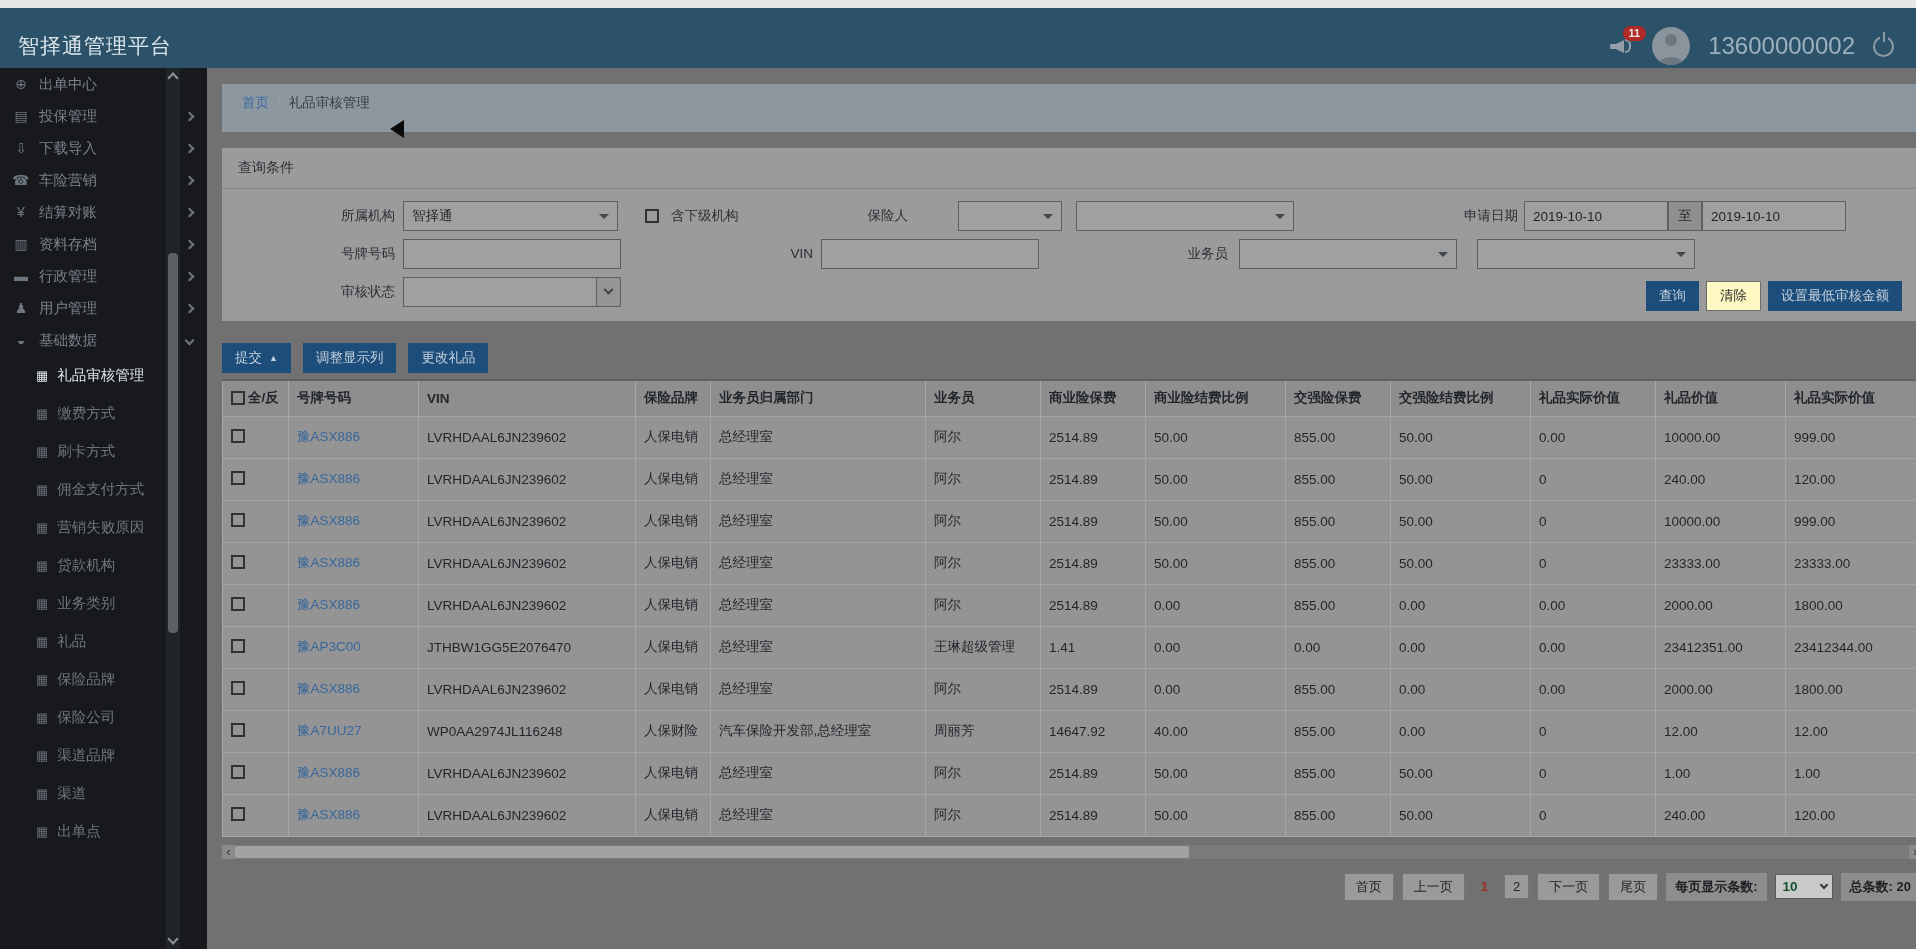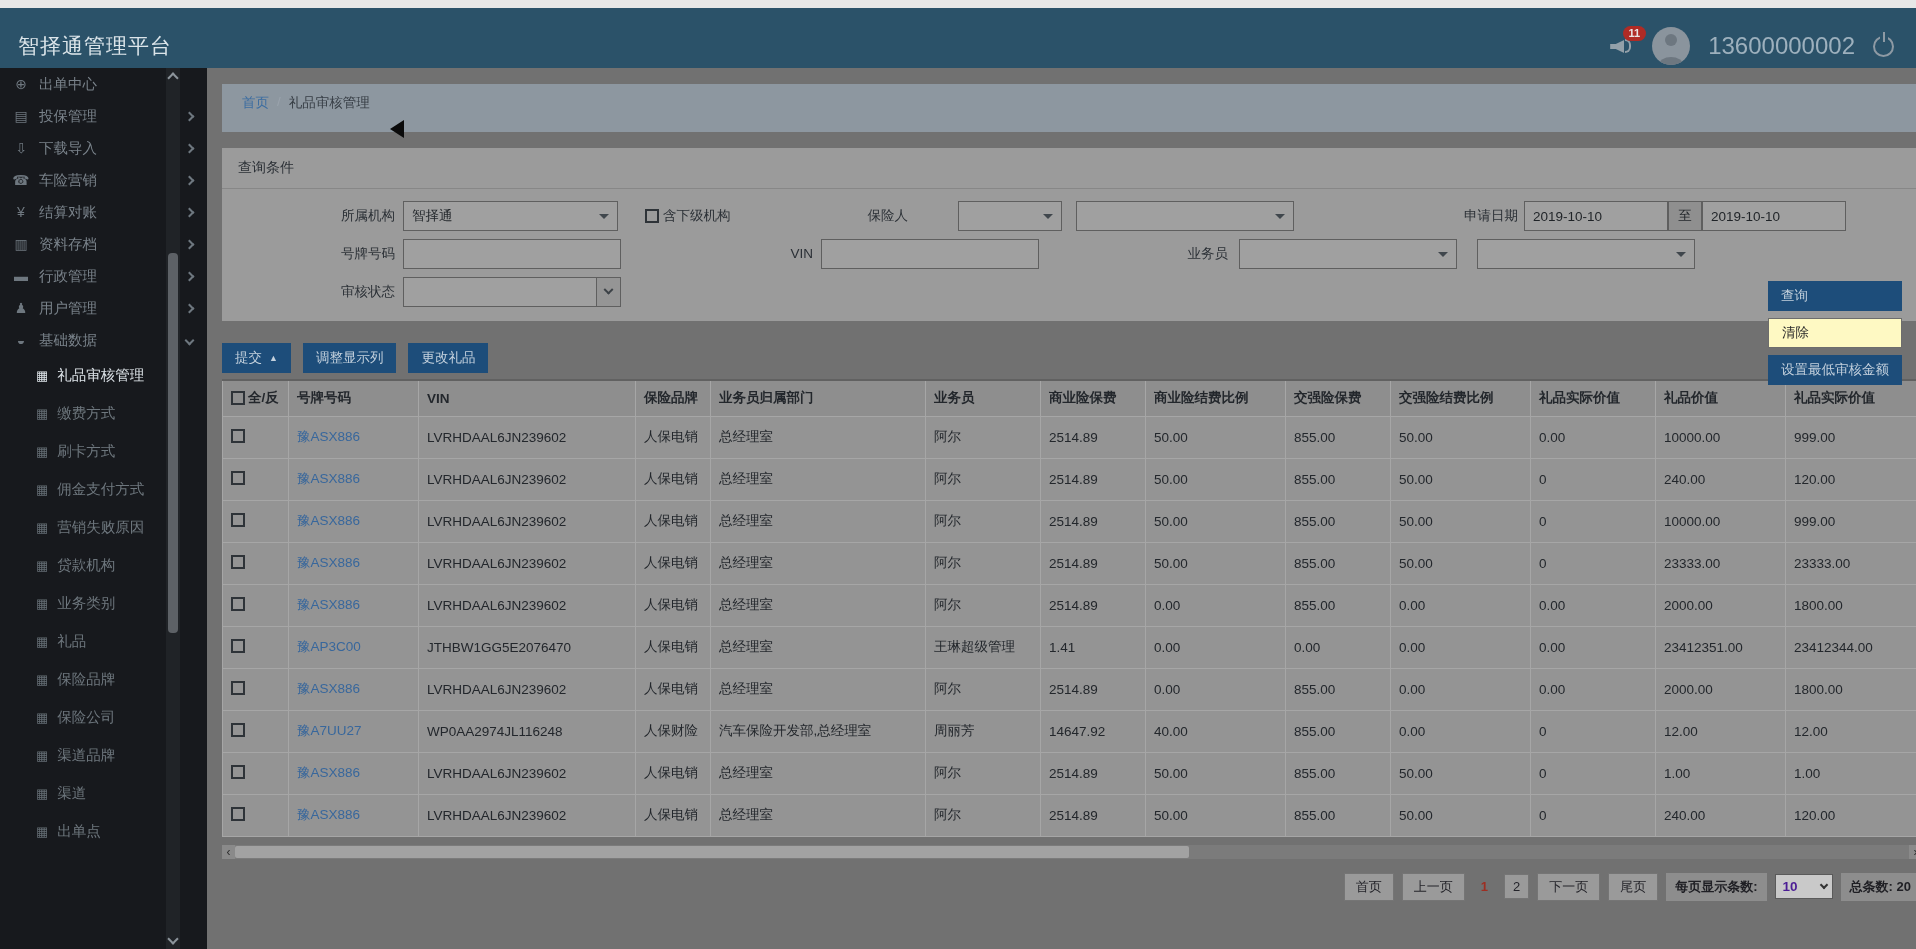--- a/index.html
+++ b/index.html
@@ -65,22 +65,22 @@
   .field { position:absolute; top:0; height:30px; background:#a0a0a0; border:1px solid #5f5f5f; }
   .sel { display:flex; align-items:center; padding:0 24px 0 8px; color:#23272b; cursor:pointer; }
   .sel::after { content:''; position:absolute; right:8px; top:12px; border:5px solid transparent; border-top-color:#40474d; }
   .txt { padding:8px 8px; display:flex; align-items:center; color:#1f2327; }
   .to-box { background:#8f8f8f; display:flex; align-items:center; justify-content:center; color:#23272b; }
   .native-sel { cursor:pointer; }
   .native-btn { position:absolute; right:0; top:0; width:24px; height:28px; background:#959595;
                 border-left:1px solid #5f5f5f; display:flex; align-items:center; justify-content:center; }
   .native-btn .chevd { width:7px; height:7px; border:solid #3c4247; border-width:0 2px 2px 0; transform:rotate(45deg) translate(-2px,-2px); }
   .checkbox { width:14px; height:14px; border:2px solid #2e3338; display:inline-block; background:transparent; cursor:pointer; flex:none; }
-  .cb-group { position:absolute; display:flex; align-items:center; gap:4px; height:30px; color:#2b3036; }
-  .qbtns { position:absolute; right:2px; top:4px; display:flex; gap:7px;flex-direction:column; }
+  .cb-group { position:absolute; display:flex; align-items:center; gap:12px; height:30px; color:#2b3036; }
+  .qbtns { position:absolute; right:2px; top:4px; display:flex; gap:7px; }
   .btn { height:30px; padding:0 13px; display:inline-flex; align-items:center; font-size:13.5px; cursor:pointer; border:none; }
   .btn-blue { background:#1d4d7a; color:#c4d1dd; }
   .btn-gray { background:#fef9c3; border:1px solid #6d6d6d; color:#2a2a2a; }
 
   
   .toolbar { margin-top:22px; display:flex; gap:12px; }
   .tb-caret { font-size:9px; margin-left:7px; color:#c4d1dd; }
 
   
   table.grid { width:100%; margin-top:6px; border-collapse:collapse; table-layout:fixed; background:#949494; border-top:2px solid #616161; }
@@ -97,21 +97,21 @@
   .hs-track { flex:1; height:14px; background:#7b7b7b; position:relative; }
   .hs-thumb { position:absolute; left:0; top:1px; height:12px; width:57%; background:#a2a2a2; border-radius:2px; cursor:pointer; }
 
   
   .pagination { margin-top:14px; display:flex; justify-content:flex-end; align-items:center; gap:8px; padding-right:2px; }
   .pg-btn { background:#9a9a9a; border:1px solid #757575; padding:4px 11px; font-size:13px; color:#24242a; cursor:pointer; }
   .pg-num { padding:4px 8px; }
   .pg-num.current { background:transparent; border:none; color:#9e2e22; font-weight:bold; }
   .pg-chip { background:#8d8d8d; padding:5px 9px; font-weight:bold; font-size:13px; color:#1f1f24; }
   .pg-select { width:58px; height:25px; background:#c9c9c9; border:1px solid #5a5a5a; display:flex; align-items:center;
-               justify-content:space-between; padding:0 5px 0 7px; font-weight:bold; color:#4c1d95; cursor:pointer; }
+               justify-content:space-between; padding:0 5px 0 7px; font-weight:bold; color:#14532d; cursor:pointer; }
   .pg-select .chevd { width:6px; height:6px; border:solid #333; border-width:0 2px 2px 0; transform:rotate(45deg); margin-top:-3px; }
 </style>
 </head>
 <body>
 
 <div class="top-strip"></div>
 
 <div class="app-header">
   <div class="app-title">智择通管理平台</div>
   <div class="header-right">

